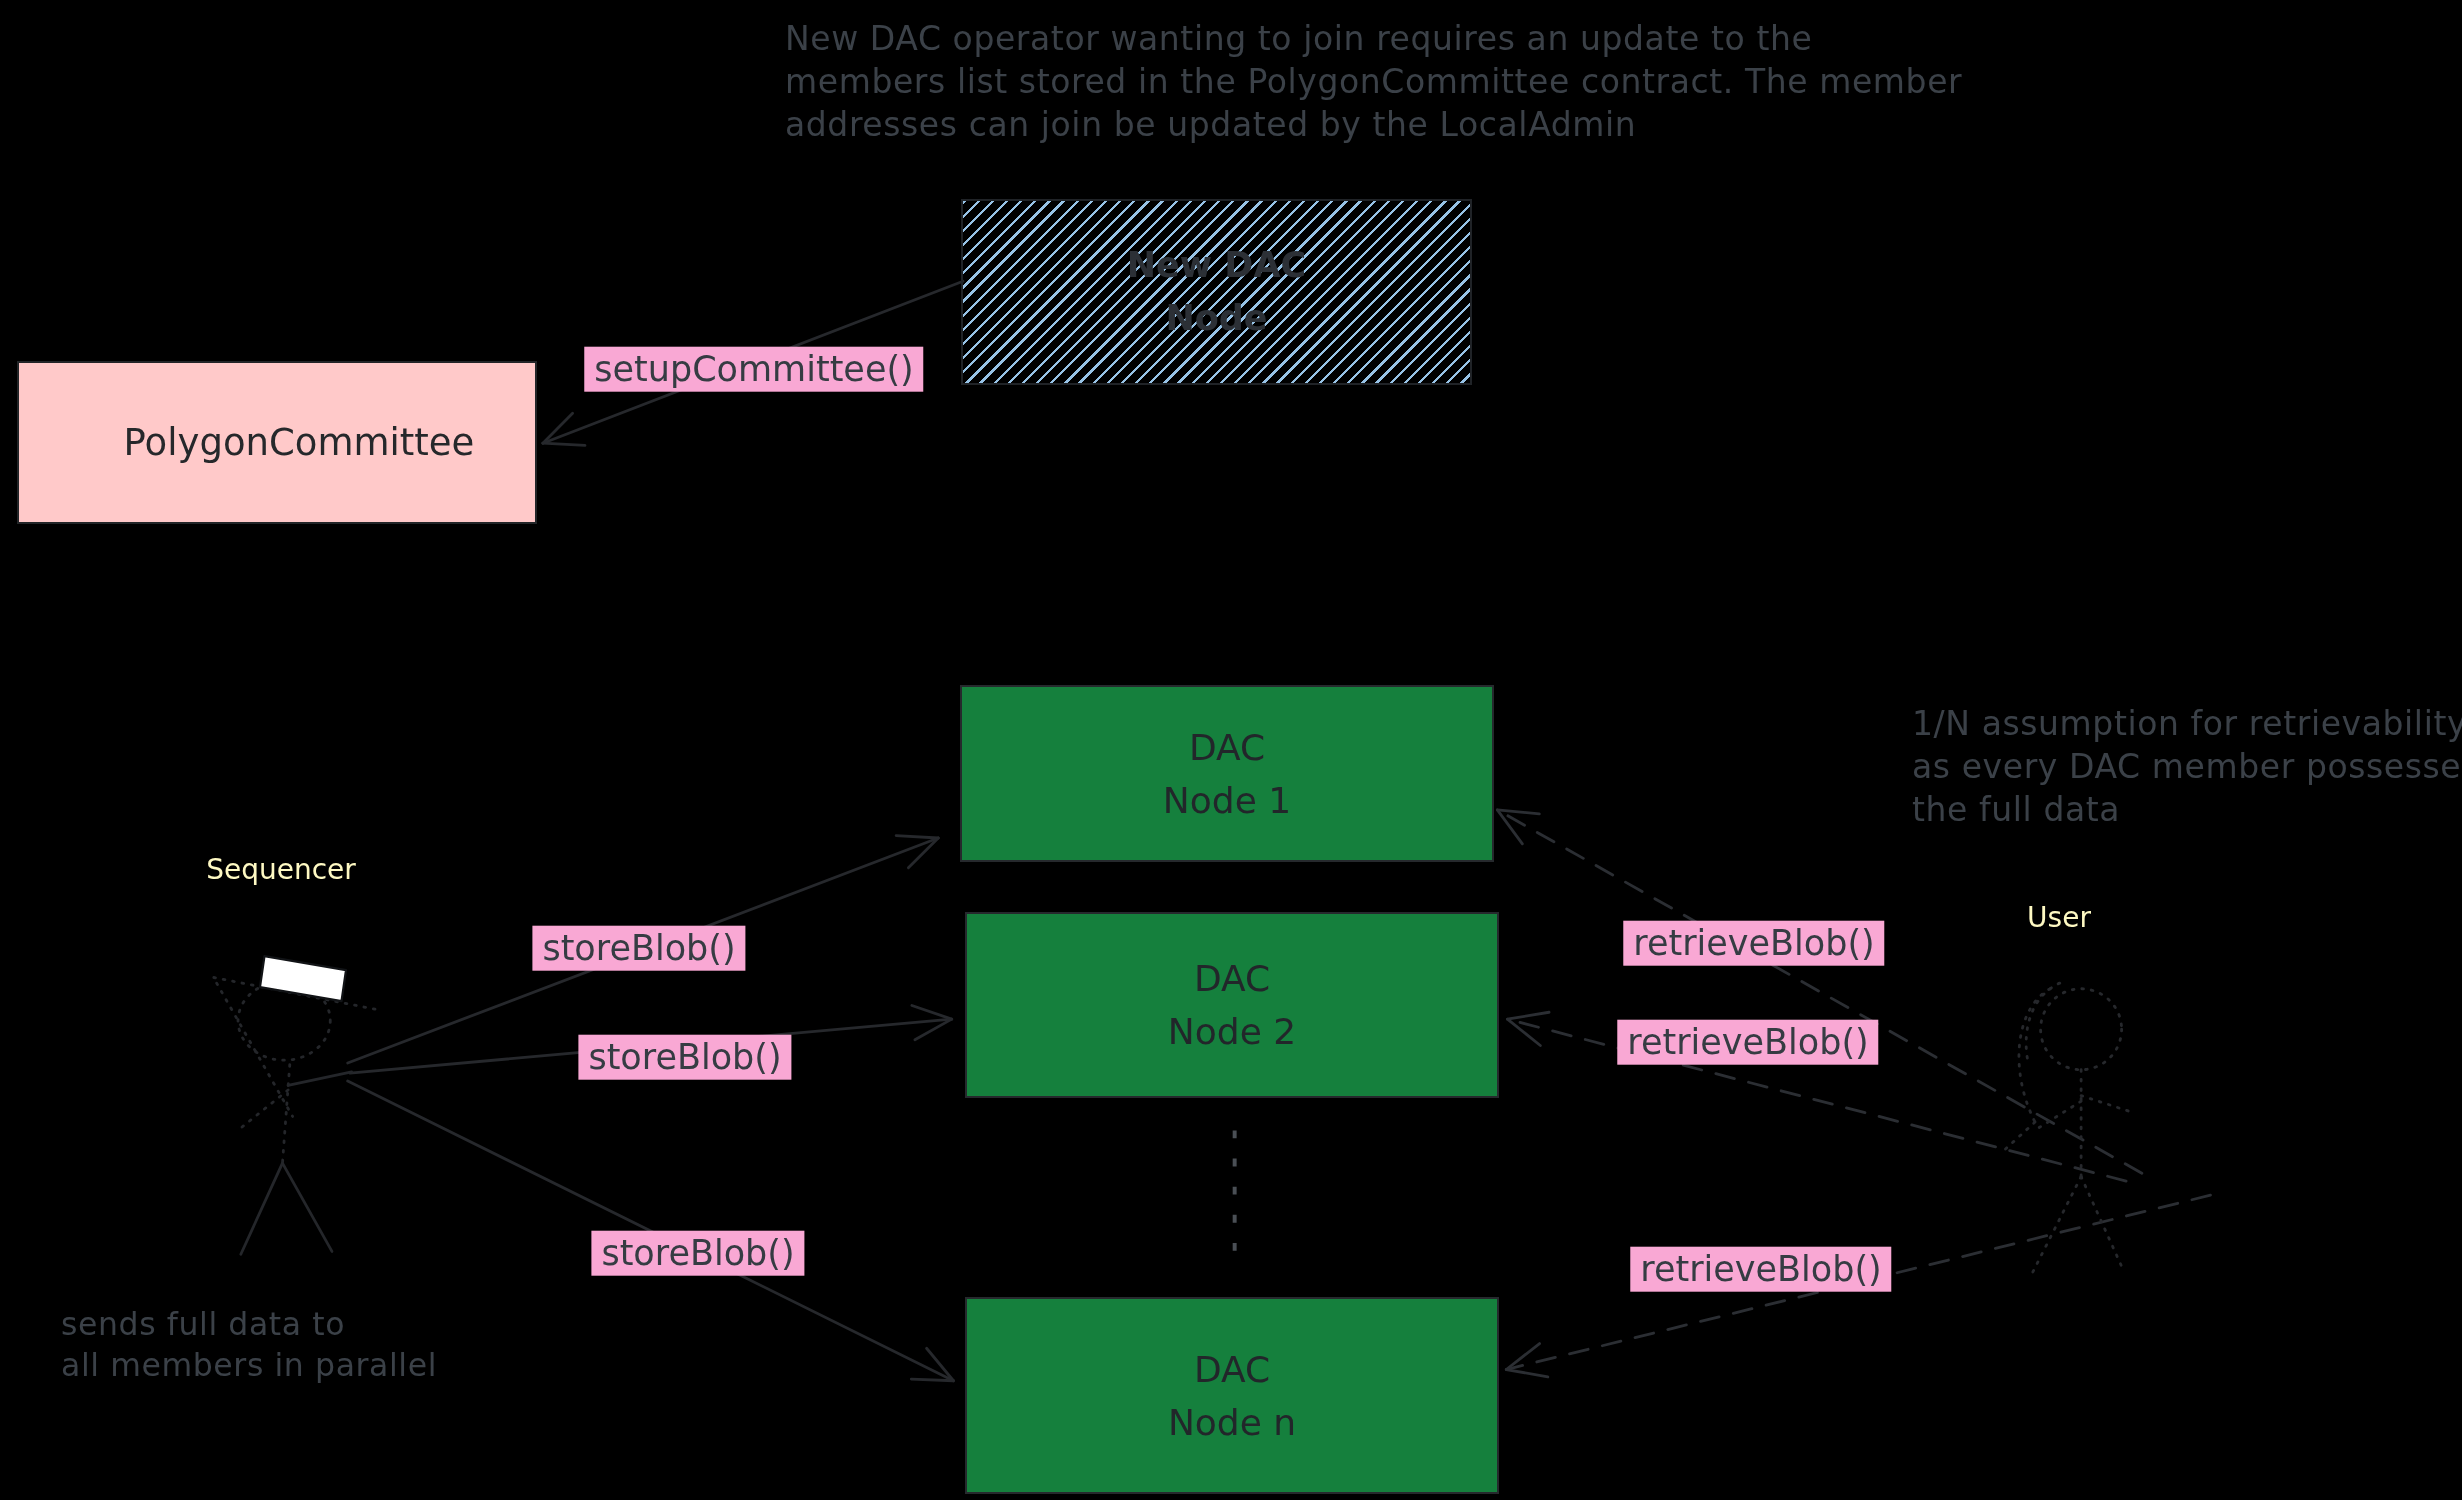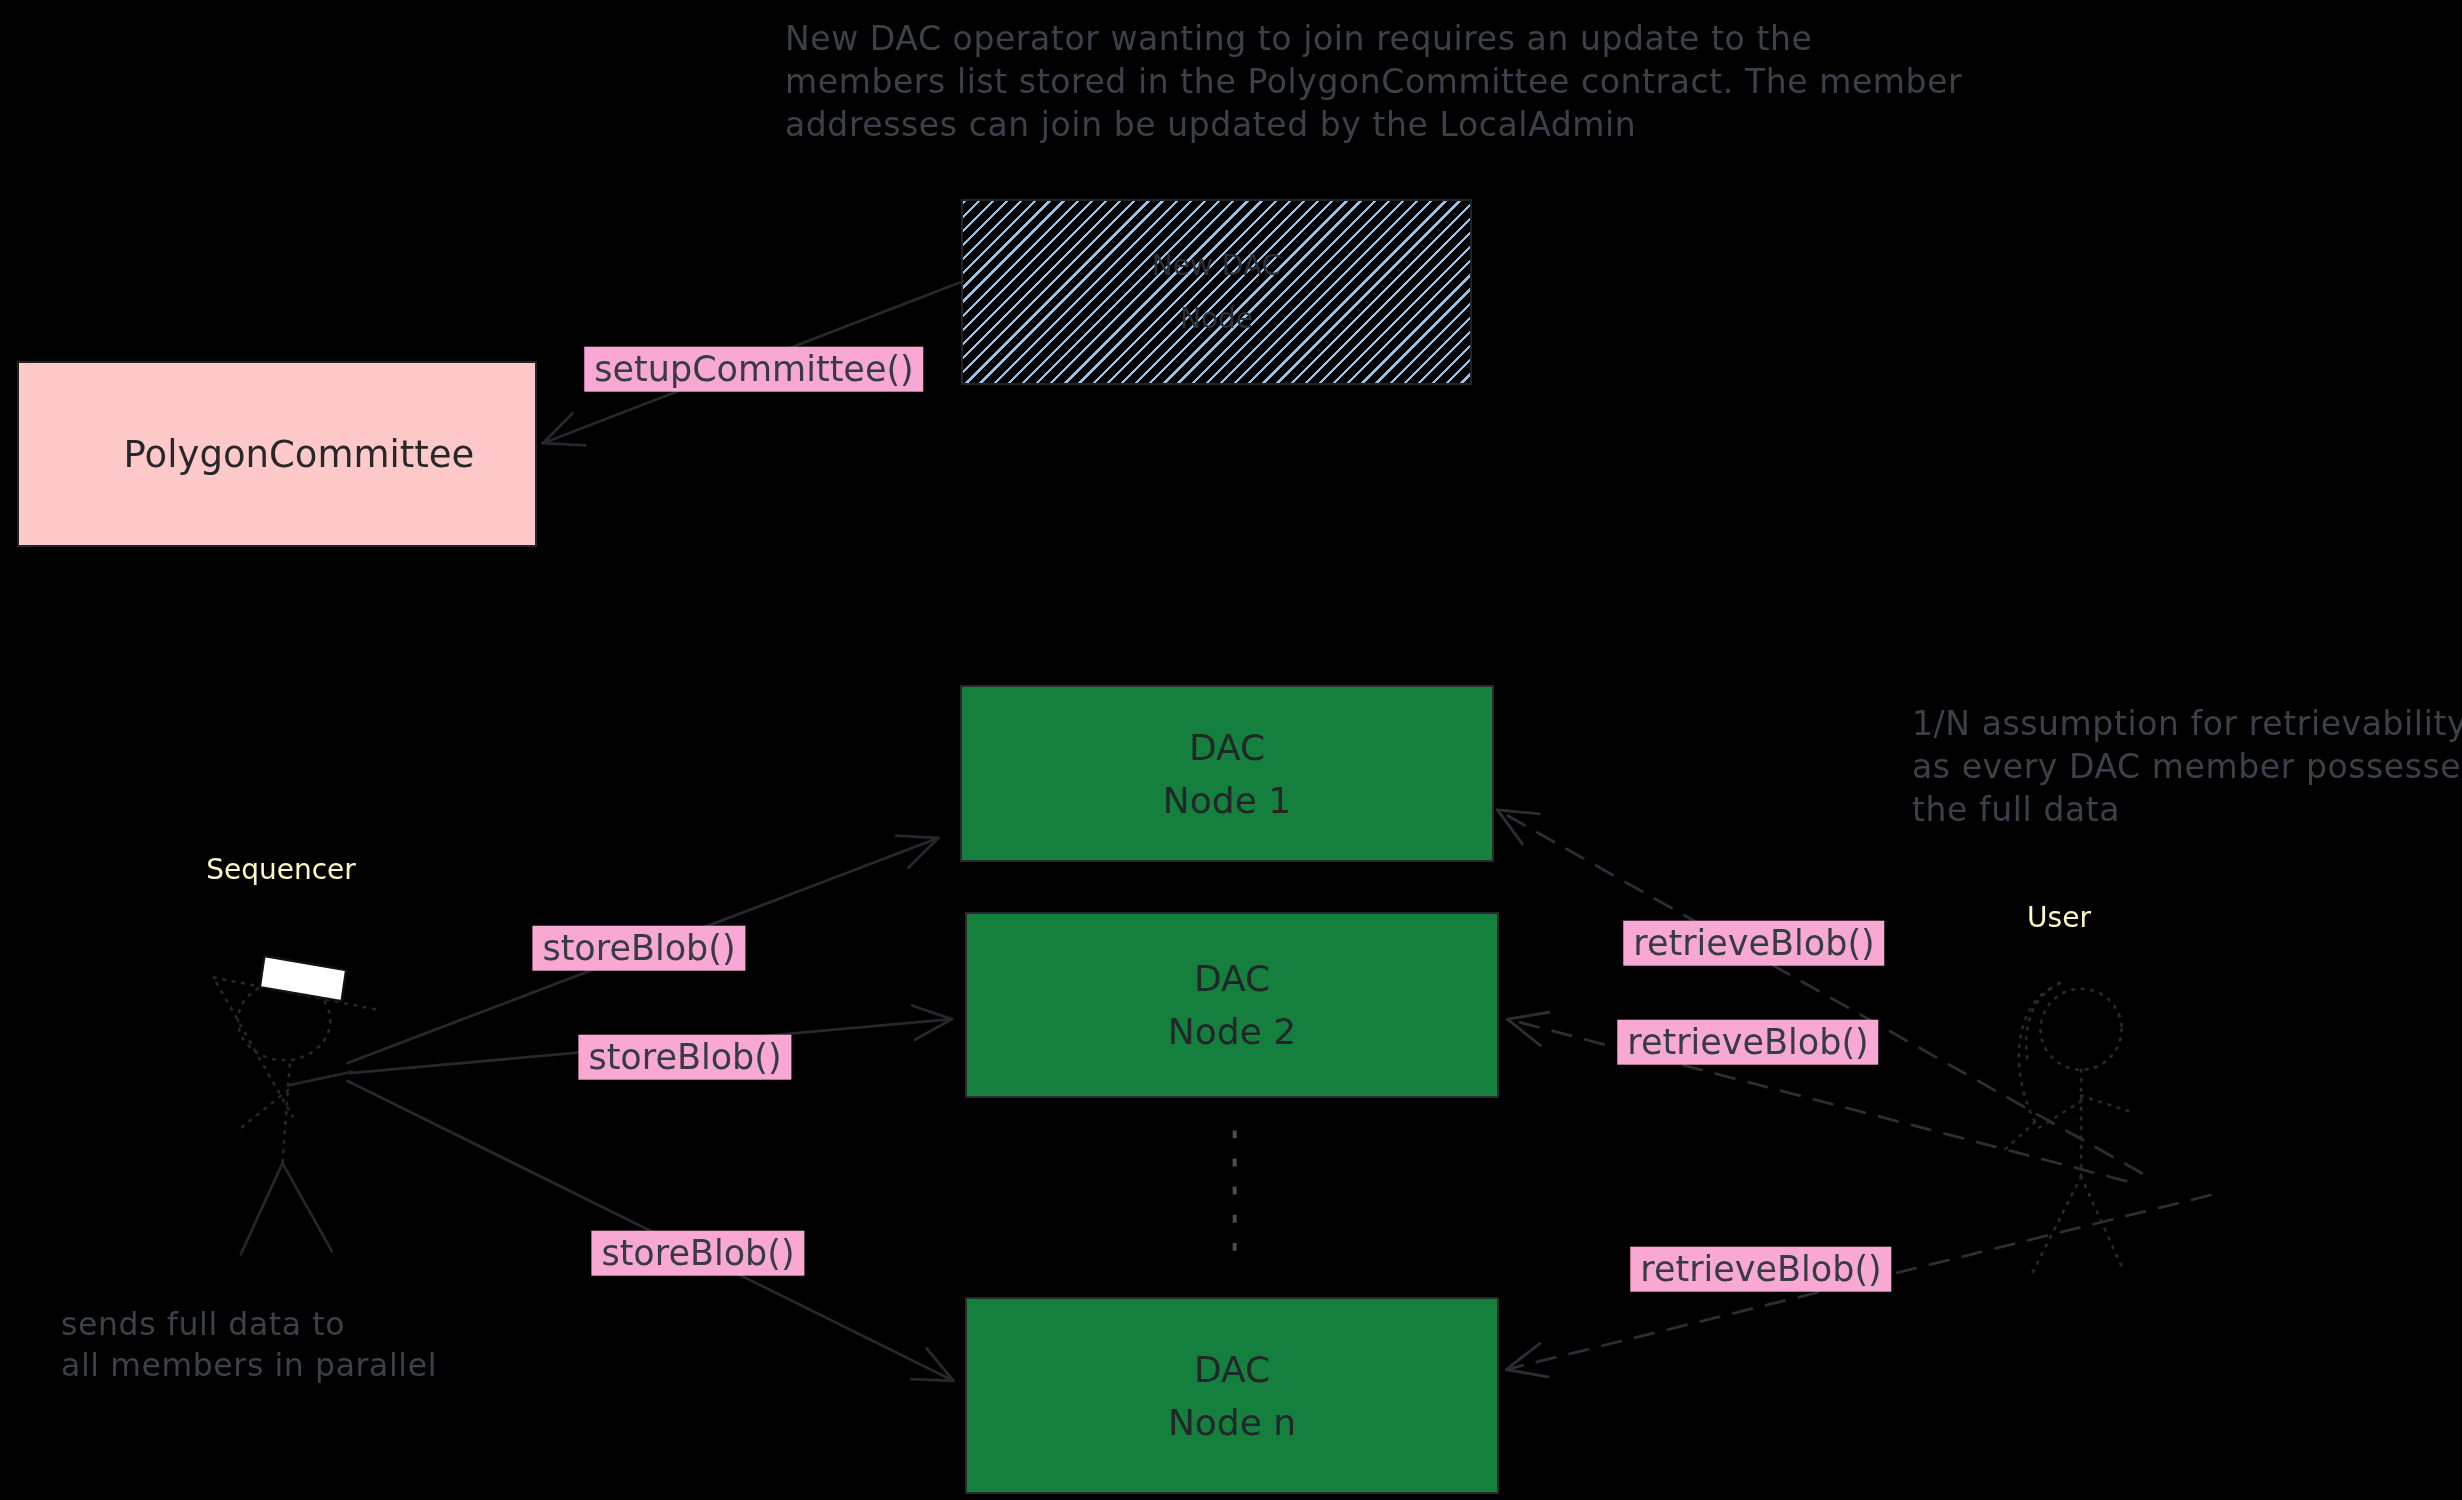--- a/index.html
+++ b/index.html
@@ -61,21 +61,21 @@
   }
   #new-dac-node-box{
     border:2.8px solid #202327;
     background:
       repeating-linear-gradient(135deg,
         rgba(159,205,242,0.95) 0px,
         rgba(159,205,242,0.95) 2.3px,
         rgba(0,0,0,0) 2.3px,
         rgba(0,0,0,0) 10px);
   }
-  #new-dac-node-box .bline{color:#2c3036;font-size:28px;}
+  #new-dac-node-box .bline{color:#2c3036;font-size:35px;font-weight:bold;}
 </style>
 </head>
 <body>
 
 <div id="stage">
 
   <svg id="diagram-svg" viewBox="0 0 4377 2667" fill="none" stroke-linecap="round" stroke-linejoin="round">
 
     <g stroke="#26282c" stroke-width="5">
       <line x1="1712" y1="500" x2="965" y2="788"></line>
@@ -157,21 +157,21 @@
   <div class="note" style="left:61px; top:1304px; font-size:31.5px; line-height:41px;">
     <div>sends full data to</div>
     <div>all members in parallel</div>
   </div>
 
   <div class="box" id="new-dac-node-box" style="left:961px; top:199px; width:511px; height:186px;">
     <div class="bline">New DAC</div>
     <div class="bline">Node</div>
   </div>
 
-  <div class="box" id="polygon-committee-box" style="left:17px; top:361px; width:520px; height:186px;padding-left:44px;">
+  <div class="box" id="polygon-committee-box" style="left:17px; top:361px; width:520px; height:163px;padding-left:44px;">
     <div class="bline">PolygonCommittee</div>
   </div>
 
   <div class="box dac-box" style="left:960px; top:685px; width:534px; height:177px;">
     <div class="bline">DAC</div>
     <div class="bline">Node 1</div>
   </div>
 
   <div class="box dac-box" style="left:965px; top:912px; width:534px; height:186px;">
     <div class="bline">DAC</div>

